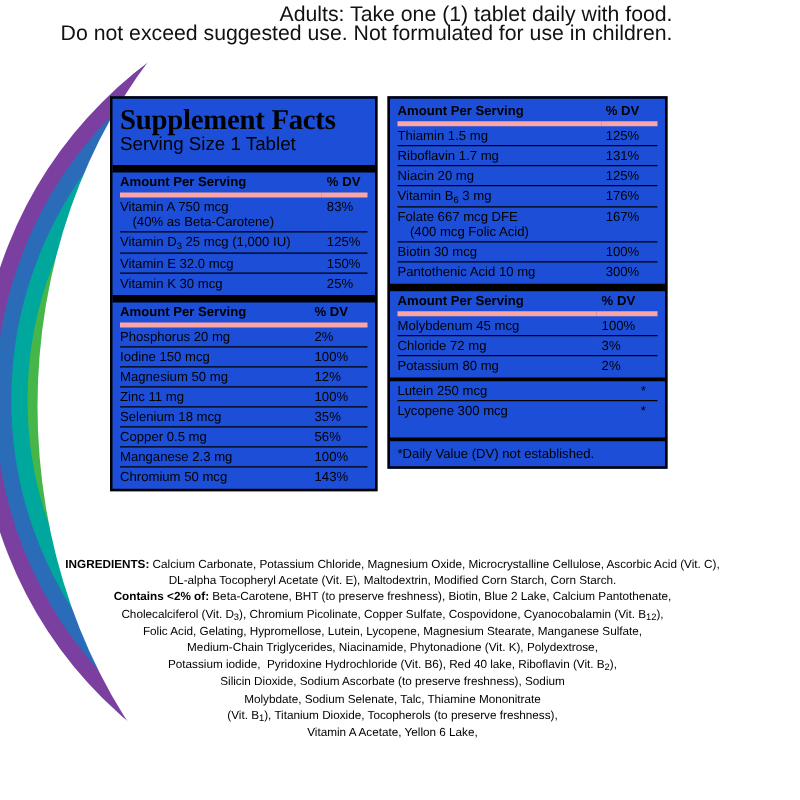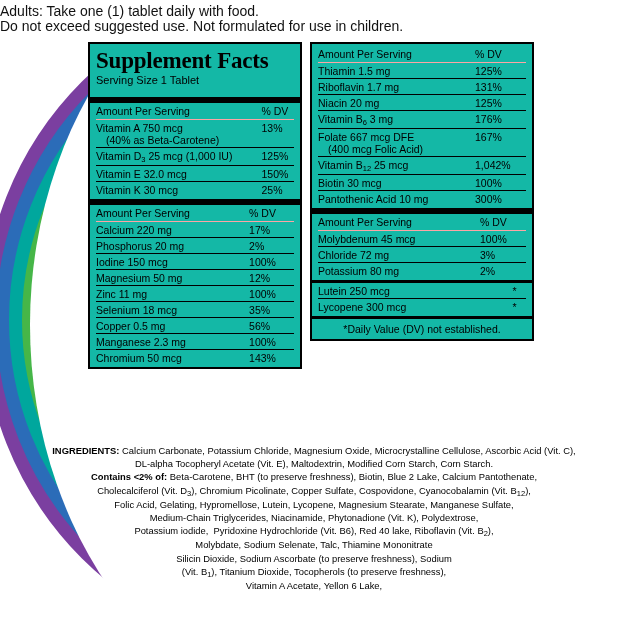--- a/index.html
+++ b/index.html
@@ -32,58 +32,59 @@
     border-radius: 50%;
     z-index: 3;
   }
 
   
   .directions {
     position: absolute;
     top: 4px;
     left: 0;
     width: 538px;
-    text-align: left;
+    text-align: right;
     z-index: 6;
-    font-size: 14px;
+    font-size: 17px;
     line-height: 15px;
     color: #111;
   }
 
   
   .panels {
     position: absolute;
     top: 42px;
     left: 88px;
     width: 446px;
     z-index: 6;
     display: flex;
     gap: 8px;
     align-items: flex-start;
   }
   .col {
-    background: #14b8a6;
+    background: #1d4ed8;
     border: 2.5px solid #000;
     box-sizing: border-box;
+    margin-top: 35px;
   }
   .col-left { width: 214px; }
   .col-right { width: 224px; }
 
   .pad { padding: 4px 6px 5px 6px; }
 
   .sf-title {
     font-family: "Liberation Serif", serif;
     font-weight: bold;
     font-size: 23px;
     line-height: 24px;
     letter-spacing: -0.2px;
     margin: 1px 0 0 0;
   }
   .serving {
-    font-size: 11px;
+    font-size: 15px;
     line-height: 13px;
     margin: 1px 0 3px 0;
   }
 
   .rule-thick {
     border-top: 6px solid #000;
     margin: 2px 0 0 0;
   }
   .rule-med {
     border-top: 3px solid #000;
@@ -101,22 +102,22 @@
     border-bottom: 1px solid #000;
     line-height: 12px;
   }
   table.nt tr:last-child td { border-bottom: none; }
   table.nt td.val {
     text-align: left;
     white-space: nowrap;
     padding-left: 4px;
   }
   table.nt tr.hdr td {
-    font-weight: normal;
-    border-bottom: 1px solid #fca5a5;
+    font-weight: bold;
+    border-bottom: 4px solid #fca5a5;
     padding-top: 2px;
     padding-bottom: 2px;
   }
   .sub {
     font-size: 10.5px;
     line-height: 12px;
     padding-left: 10px;
     display: block;
   }
   .note {
@@ -184,21 +185,21 @@
         <tbody>
             <tr class="hdr">
           <td>Amount Per Serving</td>
           <td class="val">% DV</td>
         </tr>
         <tr>
           <td>
             <span>Vitamin A 750 mcg</span>
             <span class="sub">(40% as Beta-Carotene)</span>
           </td>
-          <td class="val">13%</td>
+          <td class="val">83%</td>
         </tr>
         <tr>
           <td>Vitamin D<sub>3</sub> 25 mcg (1,000 IU)</td>
           <td class="val">125%</td>
         </tr>
         <tr>
           <td>Vitamin E 32.0 mcg</td>
           <td class="val">150%</td>
         </tr>
         <tr>
@@ -209,24 +210,20 @@
         </table>
     </div>
 
     <div class="rule-thick"></div>
     <div class="pad" style="padding-top:0;padding-bottom:2px;">
       <table class="nt">
         <tbody>
             <tr class="hdr">
           <td>Amount Per Serving</td>
           <td class="val">% DV</td>
-        </tr>
-        <tr>
-          <td>Calcium 220 mg</td>
-          <td class="val">17%</td>
         </tr>
         <tr>
           <td>Phosphorus 20 mg</td>
           <td class="val">2%</td>
         </tr>
         <tr>
           <td>Iodine 150 mcg</td>
           <td class="val">100%</td>
         </tr>
         <tr>
@@ -283,24 +280,20 @@
           <td class="val">176%</td>
         </tr>
         <tr>
           <td>
             <span>Folate 667 mcg DFE</span>
             <span class="sub">(400 mcg Folic Acid)</span>
           </td>
           <td class="val">167%</td>
         </tr>
         <tr>
-          <td>Vitamin B<sub>12</sub> 25 mcg</td>
-          <td class="val">1,042%</td>
-        </tr>
-        <tr>
           <td>Biotin 30 mcg</td>
           <td class="val">100%</td>
         </tr>
         <tr>
           <td>Pantothenic Acid 10 mg</td>
           <td class="val">300%</td>
         </tr>
       </tbody>
         </table>
     </div>
@@ -323,53 +316,53 @@
         </tr>
         <tr>
           <td>Potassium 80 mg</td>
           <td class="val">2%</td>
         </tr>
       </tbody>
         </table>
     </div>
 
     <div class="rule-med"></div>
-    <div class="pad" style="padding-top:0;padding-bottom:2px;">
+    <div class="pad" style="padding-top:0;padding-bottom:14px;">
       <table class="nt">
         <tbody>
             <tr>
           <td>Lutein 250 mcg</td>
           <td class="val">*</td>
         </tr>
         <tr>
           <td>Lycopene 300 mcg</td>
           <td class="val">*</td>
         </tr>
       </tbody>
         </table>
     </div>
 
     <div class="rule-med"></div>
-    <div class="pad" style="padding-top:1px;padding-bottom:3px;text-align:center;">
+    <div class="pad" style="padding-top:1px;padding-bottom:3px;">
       <div class="note">*Daily Value (DV) not established.</div>
     </div>
   </div>
 </div>
 
 <div class="ingredients">
   <div class="ing-line">
     <span class="ing-label">INGREDIENTS:</span>
     <span>Calcium Carbonate, Potassium Chloride, Magnesium Oxide, Microcrystalline Cellulose, Ascorbic Acid (Vit. C),</span>
   </div>
   <div class="ing-line">DL-alpha Tocopheryl Acetate (Vit. E), Maltodextrin, Modified Corn Starch, Corn Starch.</div>
   <div class="ing-line">
     <span class="ing-label">Contains &lt;2% of:</span>
     <span>Beta-Carotene, BHT (to preserve freshness), Biotin, Blue 2 Lake, Calcium Pantothenate,</span>
   </div>
   <div class="ing-line">Cholecalciferol (Vit. D<sub>3</sub>), Chromium Picolinate, Copper Sulfate, Cospovidone, Cyanocobalamin (Vit. B<sub>12</sub>),</div>
   <div class="ing-line">Folic Acid, Gelating, Hypromellose, Lutein, Lycopene, Magnesium Stearate, Manganese Sulfate,</div>
   <div class="ing-line">Medium-Chain Triglycerides, Niacinamide, Phytonadione (Vit. K), Polydextrose,</div>
   <div class="ing-line">Potassium iodide,&nbsp; Pyridoxine Hydrochloride (Vit. B6), Red 40 lake, Riboflavin (Vit. B<sub>2</sub>),</div>
+  <div class="ing-line">Silicin Dioxide, Sodium Ascorbate (to preserve freshness), Sodium</div>
   <div class="ing-line">Molybdate, Sodium Selenate,  Talc, Thiamine Mononitrate</div>
-  <div class="ing-line">Silicin Dioxide, Sodium Ascorbate (to preserve freshness), Sodium</div>
   <div class="ing-line">(Vit. B<sub>1</sub>), Titanium Dioxide, Tocopherols (to preserve freshness),</div>
   <div class="ing-line">Vitamin A Acetate, Yellon 6 Lake,</div>
 </div>
 
 </body></html>

